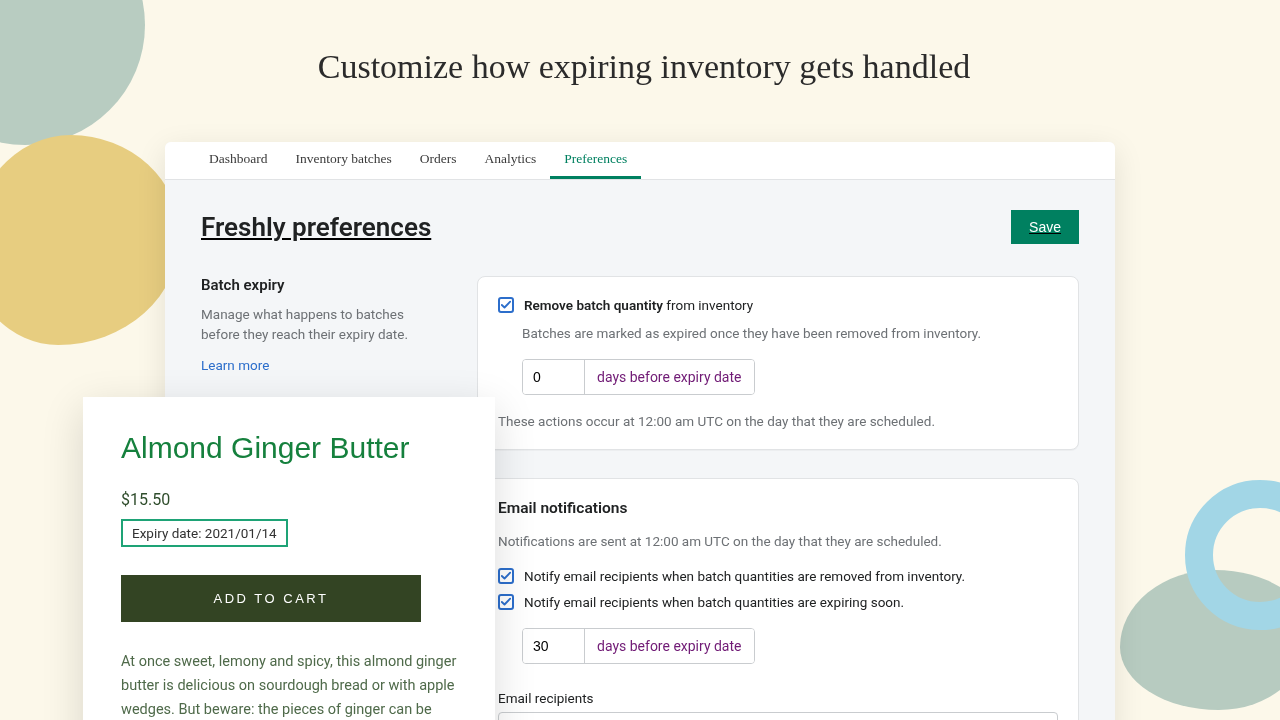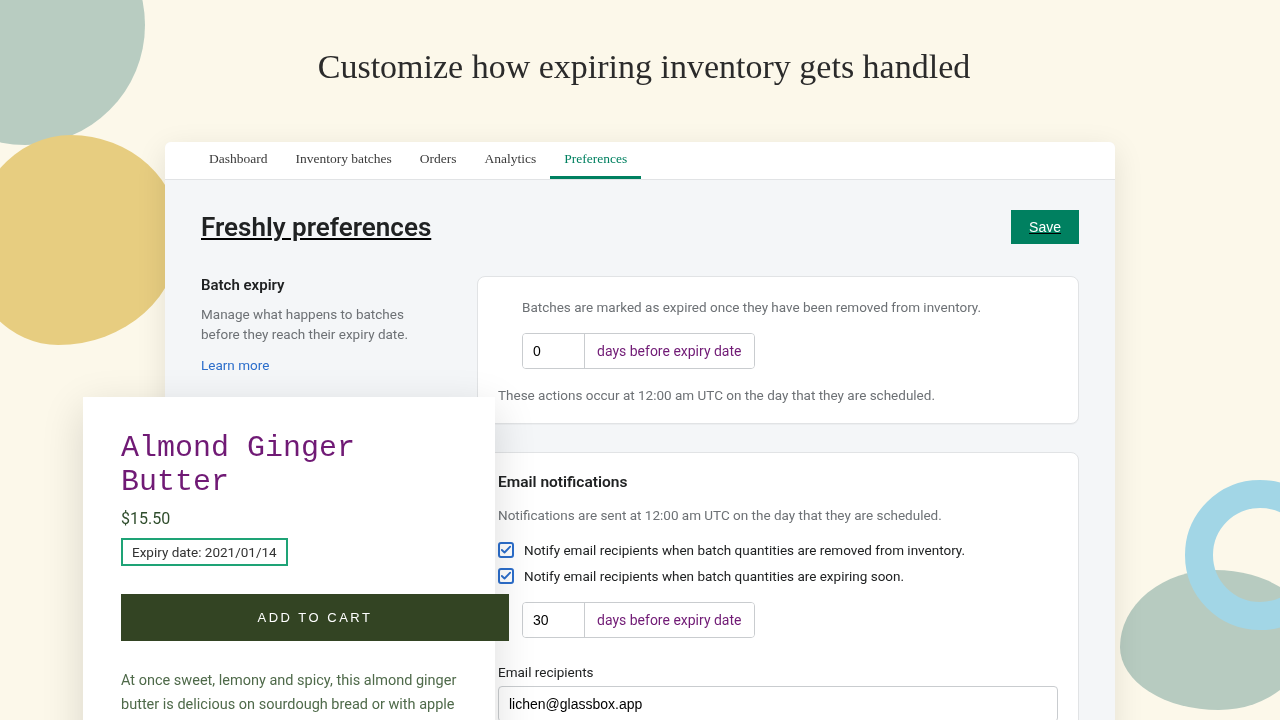--- a/index.html
+++ b/index.html
@@ -45,24 +45,24 @@
   .input-combo input { width: 62px; border: none; padding: 9px 10px; font-size: 14px; outline: none; border-right: 1px solid #c9cccf; }
   .input-combo span { padding: 9px 12px; font-size: 14px; color: #701a75; background: #fff; }
   .note { font-size: 13.5px; color: #6d7175; margin-top: 6px; }
   .card .sub-label { font-size: 13.5px; color: #202223; margin: 14px 0 6px; }
   .text-input { width: 100%; border: 1px solid #c9cccf; border-radius: 4px; padding: 9px 10px; font-size: 14px; }
 
   .card-stack { flex: 1; display: flex; flex-direction: column; gap: 28px; }
 
   
   .product-card { position: absolute; top: 397px; left: 83px; width: 412px; background: #fff; box-shadow: 0 12px 40px rgba(0,0,0,0.14); padding: 34px 38px 30px; }
-  .product-title { font-family: Liberation Mono, monospace; font-size: 30px; color: #701a75; font-weight: 400; margin-bottom: 10px; }
+  .product-title { font-family: Liberation Sans, sans-serif; font-size: 30px; color: #15803d; font-weight: 400; margin-bottom: 25px; }
   .product-price { font-size: 16px; color: #2f4d2c; margin-bottom: 10px; }
   .expiry-box { display: inline-block; border: 2px solid #1ea376; padding: 4px 9px; font-size: 13.5px; color: #333; margin-bottom: 28px; }
-  .add-cart { width: 388px; background: #334423; color: #fff; border: none; padding: 16px 0; font-size: 13px; letter-spacing: 2.5px; cursor: pointer; margin-bottom: 28px; }
+  .add-cart { width: 300px; background: #334423; color: #fff; border: none; padding: 16px 0; font-size: 13px; letter-spacing: 2.5px; cursor: pointer; margin-bottom: 28px; }
   .product-desc { font-size: 14.5px; line-height: 1.65; color: #4f6a4a; }
 </style>
 </head>
 <body>
 
 <div class="blob blob-tl"></div>
 <div class="blob blob-yellow"></div>
 <div class="blob blob-teal-r"></div>
 <div class="blob blob-ring"></div>
 
@@ -84,20 +84,28 @@
     </div>
 
     <div class="section-row">
       <div class="section-left">
         <h3>Batch expiry</h3>
         <p>Manage what happens to batches before they reach their expiry date.</p>
         <a class="learn-more">Learn more</a>
       </div>
 
       <div class="card">
+        <div class="row">
+          <span class="chk">
+            <svg viewBox="0 0 12 12">
+                <path d="M1 6 L4.2 9 L11 2" stroke="#2c6ecb" stroke-width="2.2" fill="none" stroke-linecap="round" stroke-linejoin="round"></path>
+              </svg>
+          </span>
+          <span class="lbl"><strong>Remove batch quantity</strong><span> from inventory</span></span>
+        </div>
         <div class="muted" style="margin-left:24px;margin-bottom:8px">Batches are marked as expired once they have been removed from inventory.</div>
         <div class="input-combo">
           <input type="text" value="0" style="">
           <span>days before expiry date</span>
         </div>
         <div class="note">These actions occur at 12:00 am UTC on the day that they are scheduled.</div>
       </div>
     </div>
 
     <div class="section-row">

